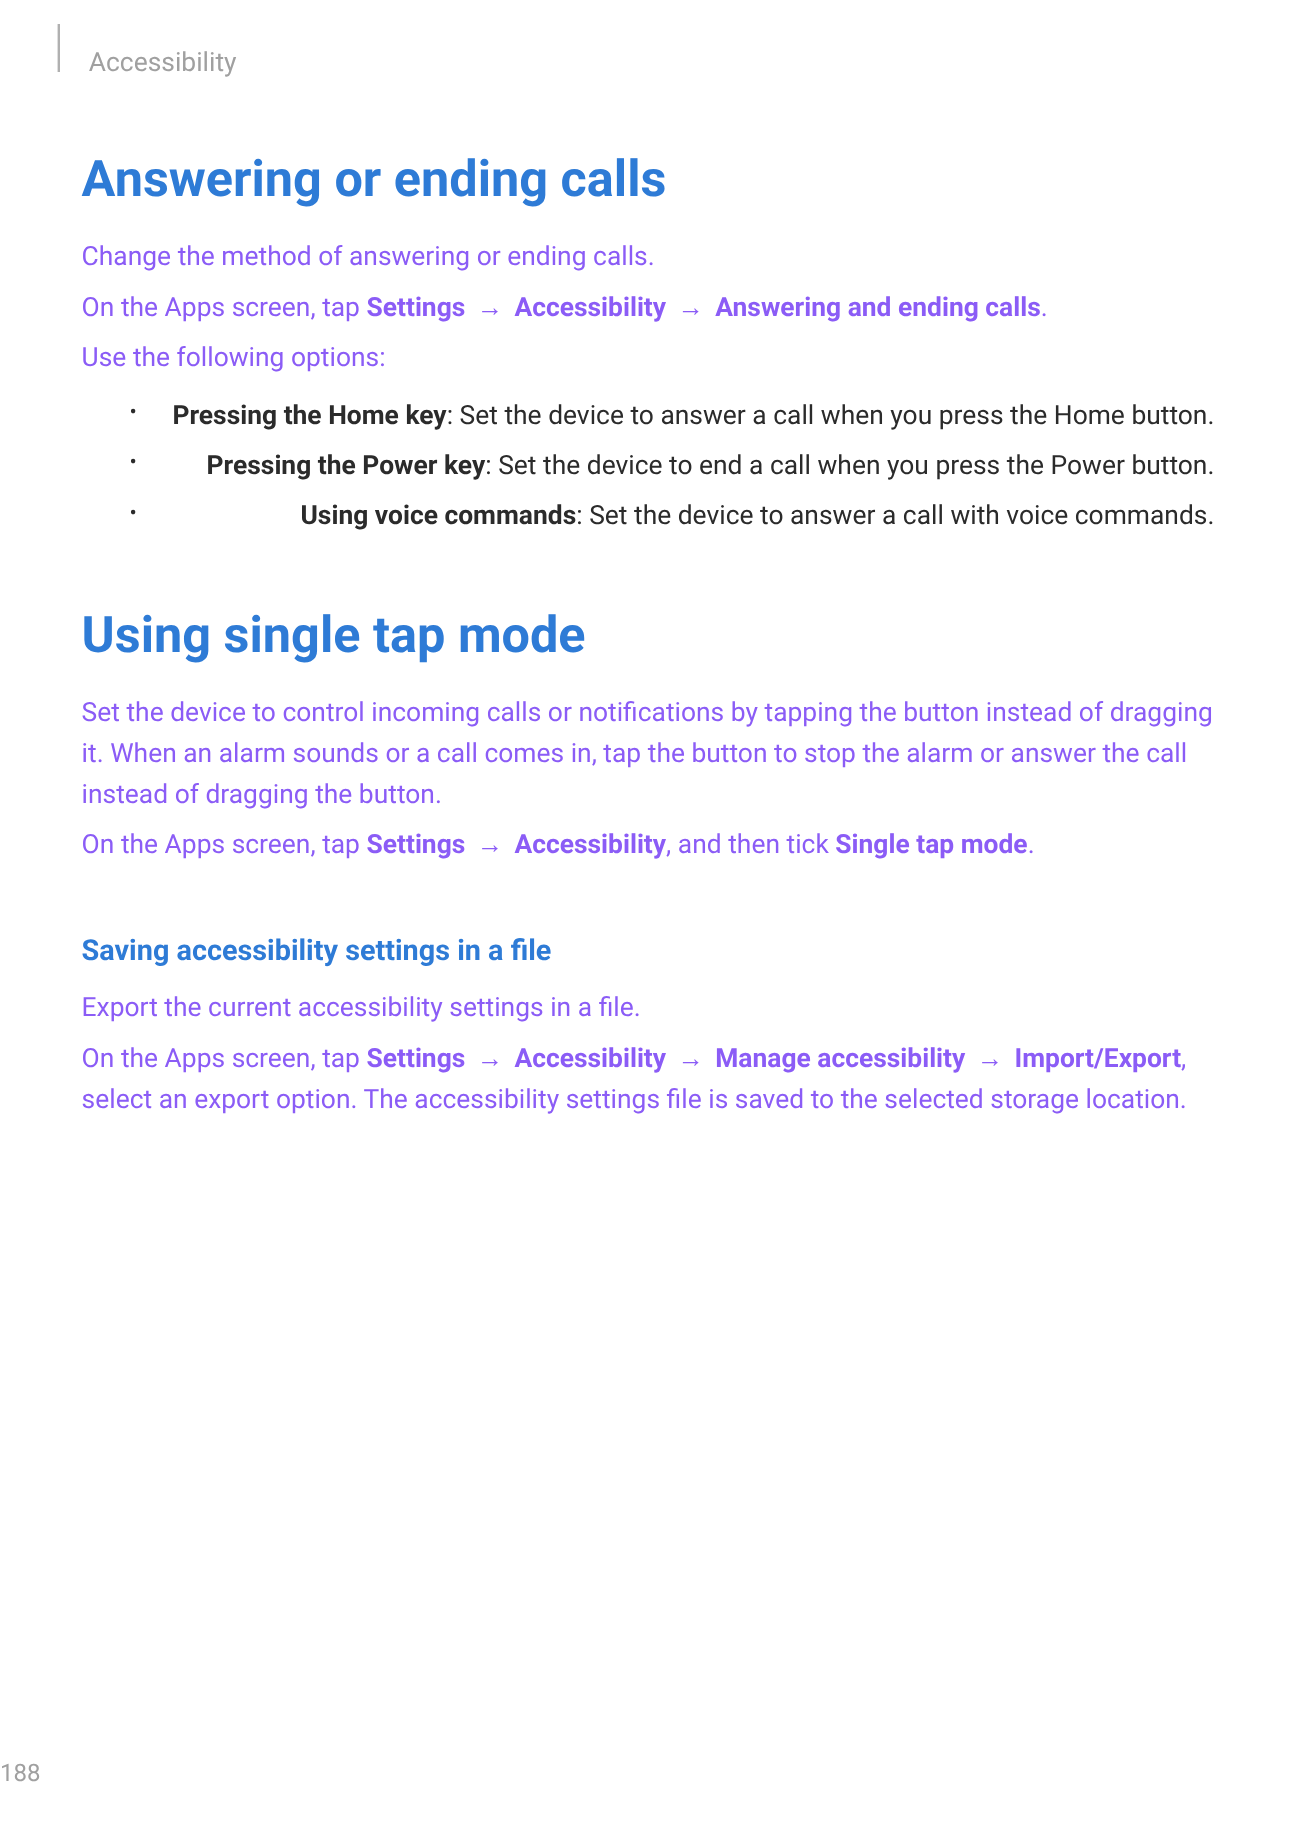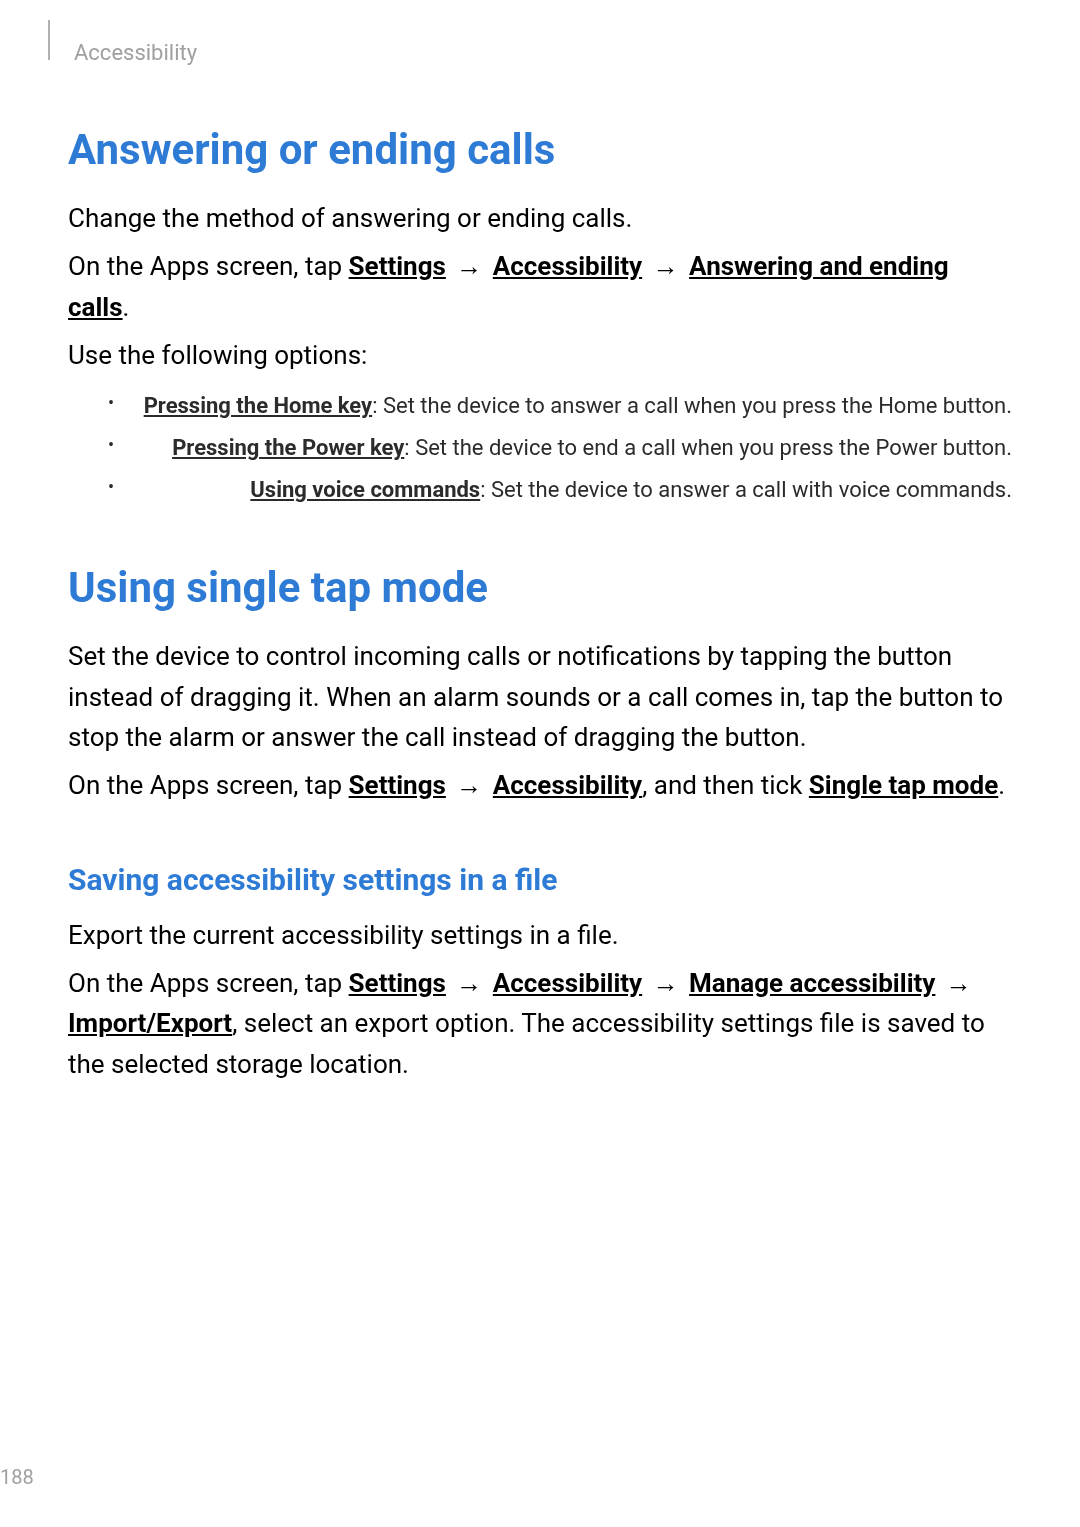--- a/index.html
+++ b/index.html
@@ -36,34 +36,33 @@
       font-size: 42px;
       font-weight: 700;
       margin-bottom: 24px;
       margin-top: 40px;
     }
     h1.first {
       margin-top: 12px;
     }
     h2 {
       color: #2e7bd6;
-      font-size: 30px;
+      font-size: 24px;
       font-weight: 700;
       margin-top: 42px;
       margin-bottom: 18px;
     }
     p {
-      font-size: 26px;
+      font-size: 22px;
       line-height: 1.55;
-      color: #000000;
+      color: #8b5cf6;
       margin-bottom: 8px;
     }
     .bold {
       font-weight: 700;
-      text-decoration: underline;
     }
     .arrow {
       display: inline-block;
       padding: 0 4px;
     }
     ul {
       list-style: none;
       margin-top: 14px;
       margin-bottom: 10px;
       padding-left: 40px;

